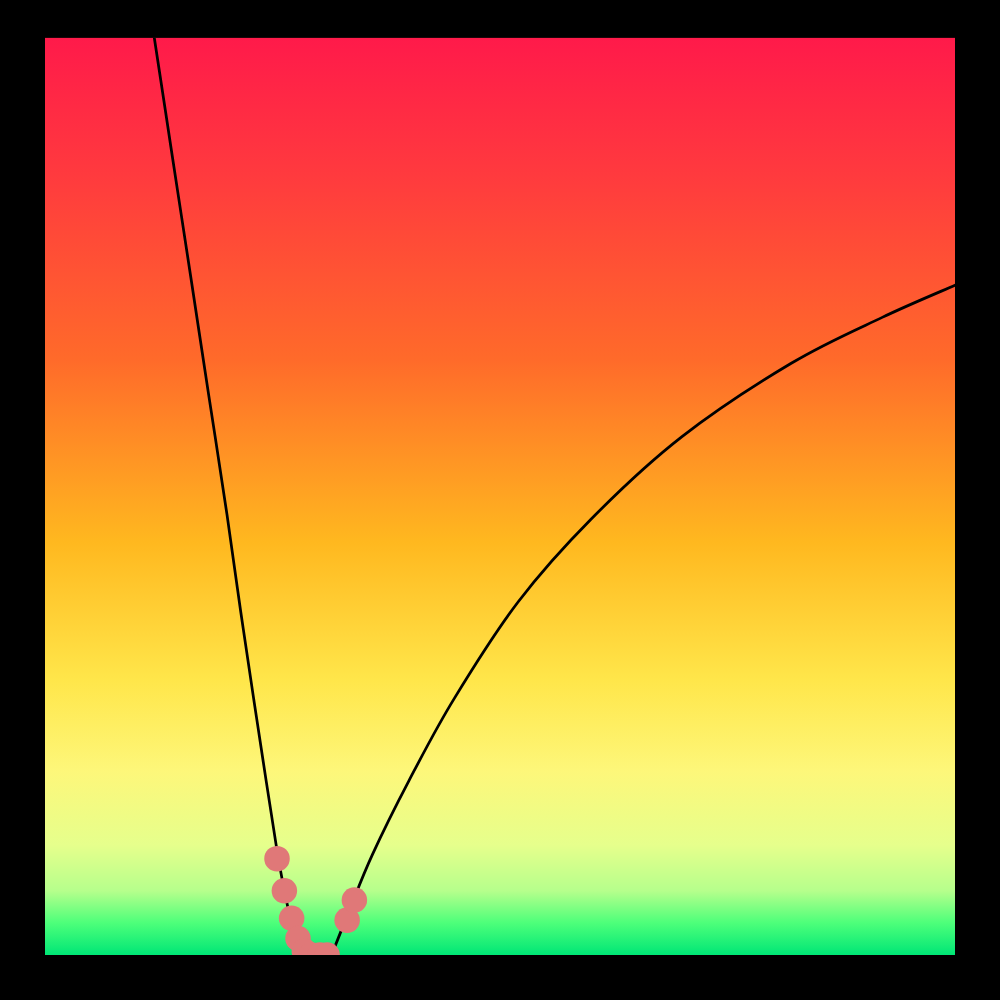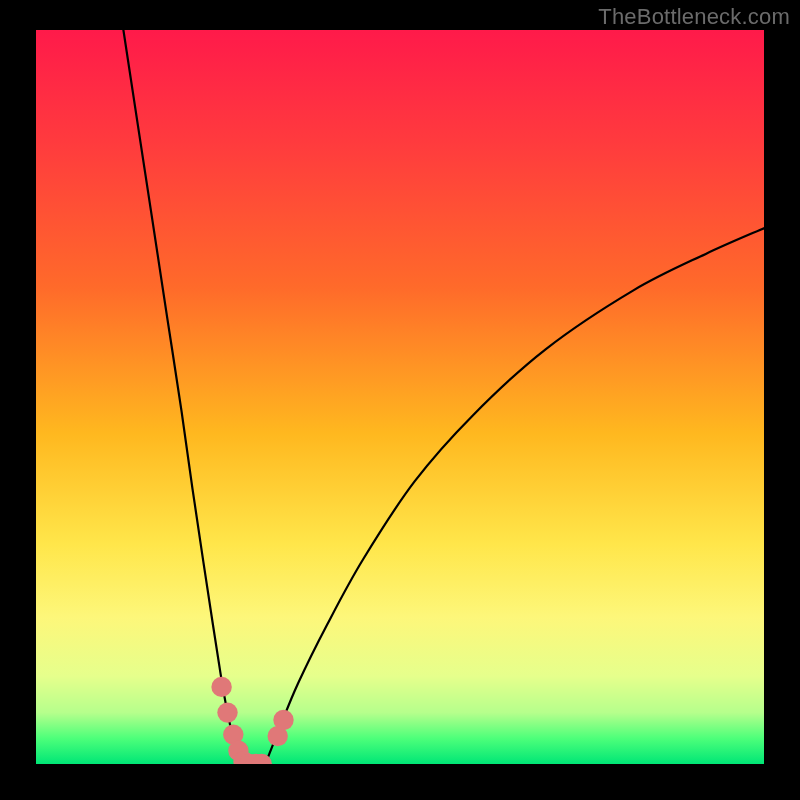--- a/index.html
+++ b/index.html
@@ -44,21 +44,20 @@
     height: 734px;
   }
   .markers-svg { z-index: 6; }
   .curve-svg   { z-index: 5; }
   .gradient    { z-index: 1; }
 </style>
 </head>
 <body>
 
 <div class="frame">
-  <div class="watermark">TheBottleneck.com</div>
 
   <div class="plot">
     <svg class="gradient" viewBox="0 0 728 734" preserveAspectRatio="none">
       <defs>
         <linearGradient id="bg" x1="0" y1="0" x2="0" y2="1">
             <stop offset="0%" stop-color="#ff1a4a"></stop>
             <stop offset="15%" stop-color="#ff3a3e"></stop>
             <stop offset="35%" stop-color="#ff6a2a"></stop>
             <stop offset="55.00000000000001%" stop-color="#ffb81f"></stop>
             <stop offset="70%" stop-color="#ffe64a"></stop>

